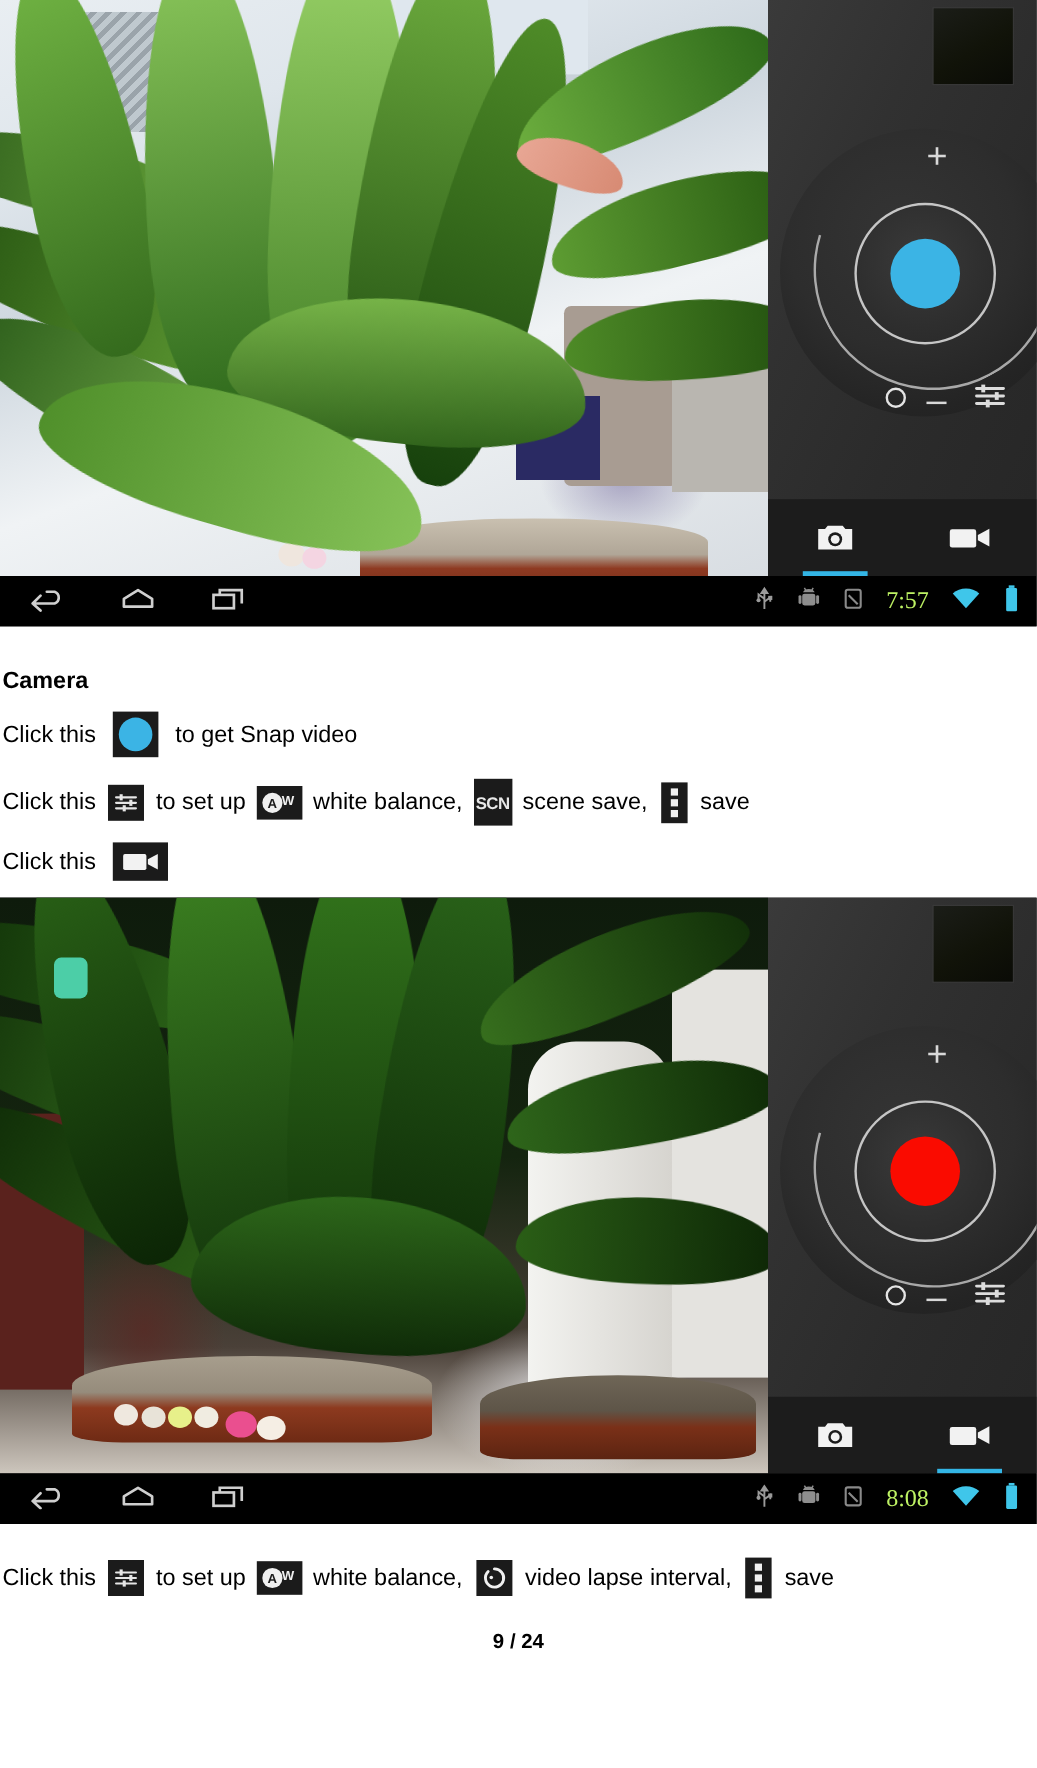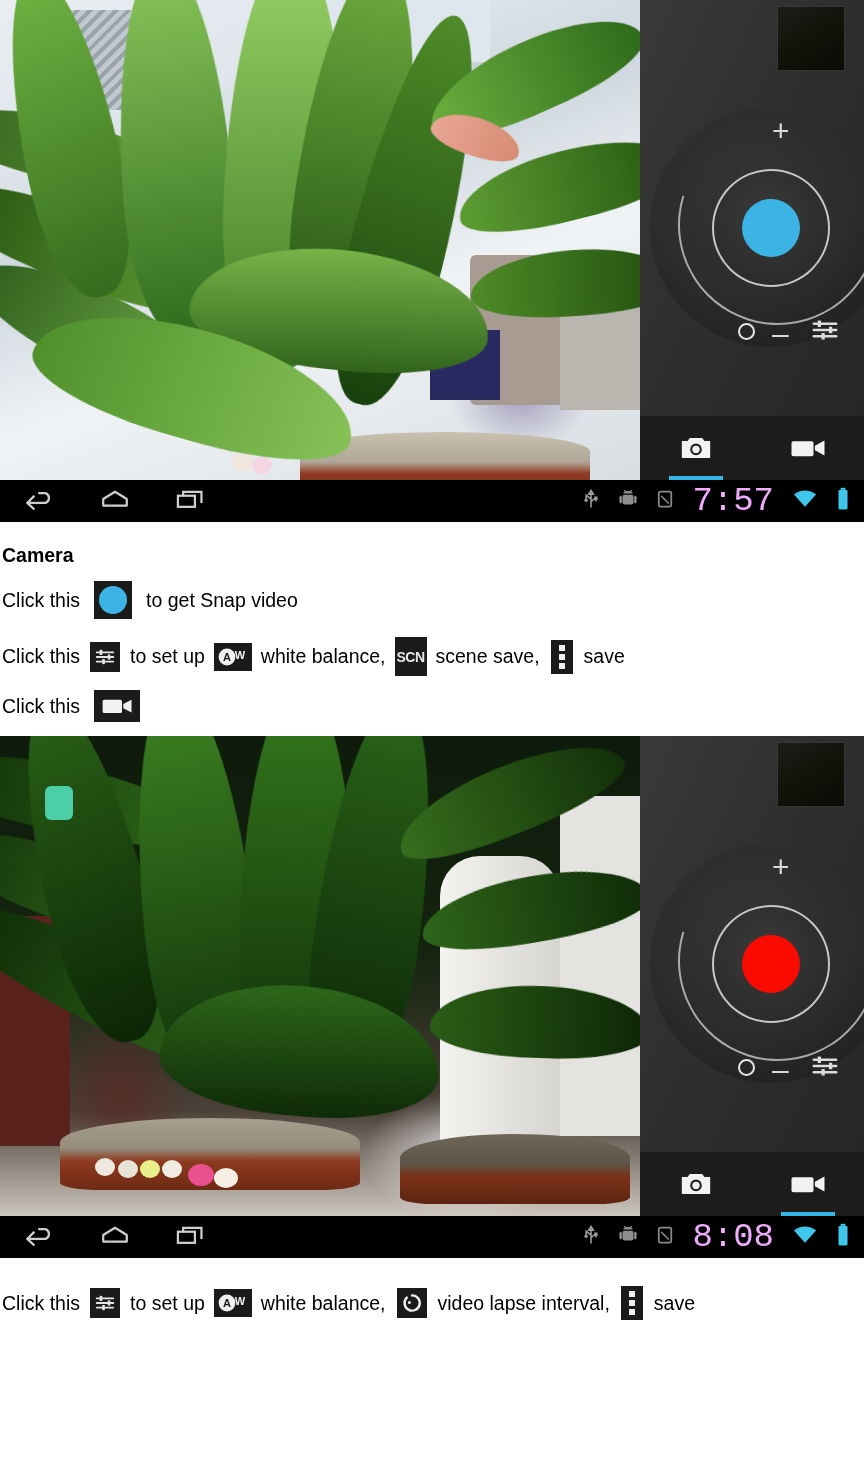--- a/index.html
+++ b/index.html
@@ -108,22 +108,22 @@
   
   .navbar {
     position: relative; width: 864px; height: 42px; background: #000;
     display: flex; align-items: center;
   }
   .nav-left { display: flex; align-items: center; gap: 42px; padding-left: 22px; }
   .nav-right {
     margin-left: auto; display: flex; align-items: center; gap: 18px; padding-right: 14px;
   }
   .clock {
-    color: #f0abfc; font-size: 34px; letter-spacing: 0px;
-    font-family: Liberation Mono, monospace; font-weight: 300;
+    color: #bef264; font-size: 20px; letter-spacing: 0px;
+    font-family: Liberation Serif, serif; font-weight: 300;
   }
 
   
   .body-text { padding: 0 2px; }
   .h { font-weight: bold; font-size: 19.5px; color: #000; }
   .line {
     display: flex; align-items: center; font-size: 19.5px; color: #000;
     white-space: nowrap;
   }
   .line .t { display: inline-block; }
@@ -291,21 +291,21 @@
             <rect x="3.2" y="0.6" width="3.6" height="1.6" fill="#3fc6ea"></rect>
             <rect x="1.6" y="2.2" width="6.8" height="14.6" rx="0.8" fill="#3fc6ea"></rect>
           </svg>
         </span>
       </div>
     </div>
   </div>
 
   <div class="body-text" style="padding-top:22px;">
 
-    <div class="h" style="margin:0 0 14px 0;">Camera</div>
+    <div class="h" style="margin:12px 0 14px 0;">Camera</div>
 
     <div class="line" style="margin-bottom:18px;">
       <span class="t">Click this</span>
       <span class="ibox snap" style="margin:0 14px;">
         <span class="blue-dot"></span>
       </span>
       <span class="t">to get Snap video</span>
     </div>
 
     <div class="line" style="margin-bottom:14px;">
@@ -537,14 +537,15 @@
         <span class="dots3">
             <i></i>
             <i></i>
             <i></i>
           </span>
       </span>
       <span class="t">save</span>
     </div>
   </div>
 
+  <div class="pageno" style="margin-top:26px;">9 / 24</div>
 
 </div>
 
 </body></html>

